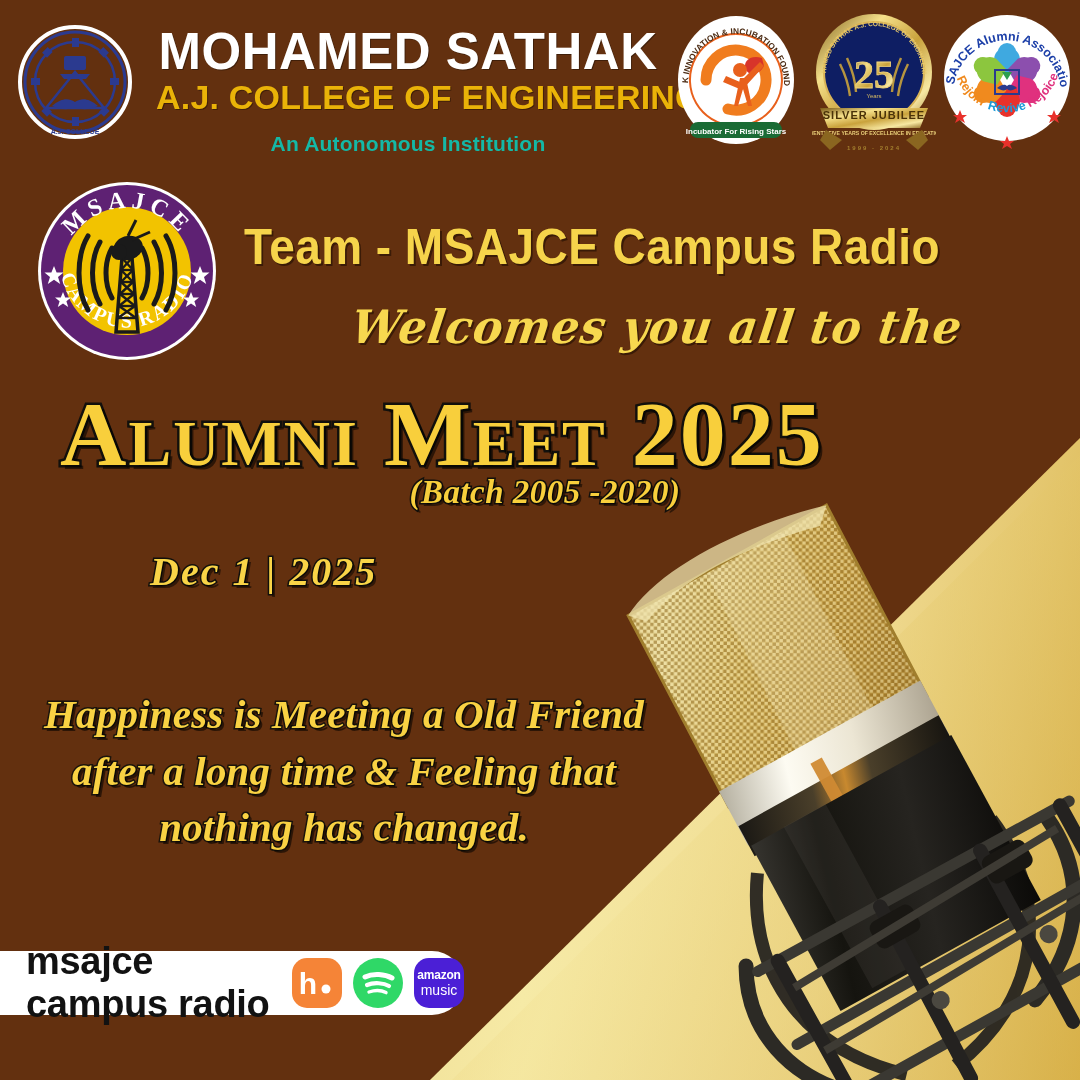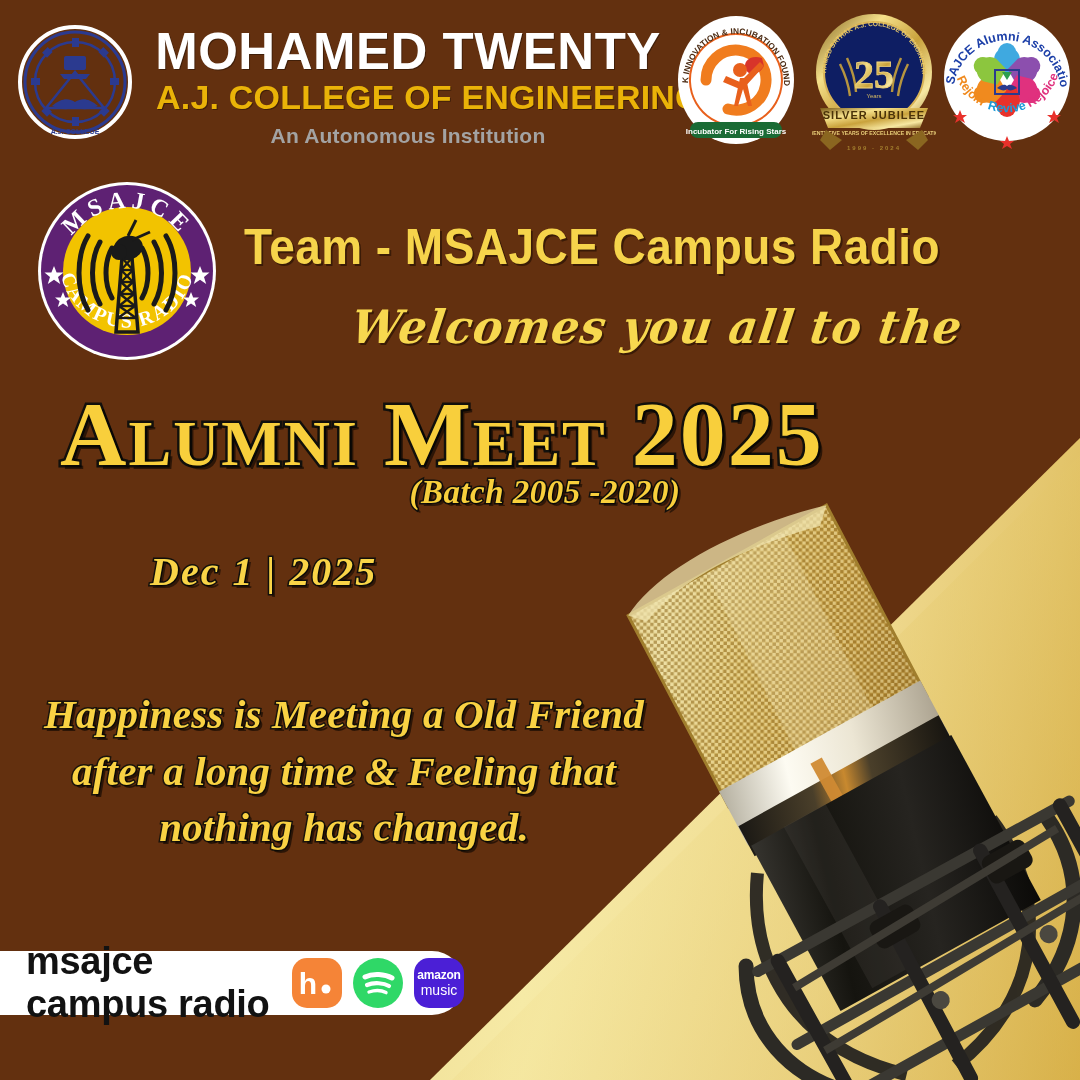--- a/index.html
+++ b/index.html
@@ -32,21 +32,21 @@
     font-size:51px;color:#fff;letter-spacing:.5px;line-height:1.02;
     white-space:nowrap;text-shadow:1px 1px 0 rgba(0,0,0,.35);
   }
   .college-title .l2{
     font-family:"Liberation Sans", sans-serif;font-weight:bold;
     font-size:34px;color:#eab308;letter-spacing:.2px;line-height:1.15;
     white-space:nowrap;text-shadow:1px 1px 0 rgba(0,0,0,.35);margin-left:18px;
   }
   .college-title .l3{
     font-family:"Liberation Sans", sans-serif;font-weight:bold;
-    font-size:21px;color:#a3a3a3;margin-top:7px;letter-spacing:.2px;
+    font-size:21px;color:#14b8a6;margin-top:15px;letter-spacing:.2px;
   }
   .hdr-logo{position:absolute;top:14px;}
   #siif-logo{left:676px;width:120px;height:138px;}
   #jubilee-logo{left:812px;top:12px;width:124px;height:142px;}
   #alumni-logo{left:942px;top:12px;width:130px;height:142px;}
 
   
   .radio-logo{position:absolute;left:36px;top:180px;width:182px;height:182px;z-index:6;}
 
   
@@ -254,21 +254,21 @@
           <path d="M30,86 L59,50 L88,86 Z" fill="none" stroke="#2B3A8F" stroke-width="2.5"></path>
           <path d="M36,84 C46,76 52,76 59,80 C66,76 72,76 82,84 C72,88 66,88 59,85 C52,88 46,88 36,84 Z"></path>
           <rect x="48" y="34" width="22" height="14" rx="2"></rect>
           <path d="M44,52 h30 l-4,5 h-22 Z"></path>
         </g>
         <text x="59" y="112" font-family="Liberation Sans, sans-serif" font-size="7" fill="#2B3A8F" text-anchor="middle" font-weight="bold">A.J. COLLEGE</text>
       </svg>
     </div>
 
     <div class="college-title">
-      <div class="l1">MOHAMED TWENTY</div>
+      <div class="l1">MOHAMED SATHAK</div>
       <div class="l2">A.J. COLLEGE OF ENGINEERING</div>
       <div class="l3">An Autonomous Institution</div>
     </div>
 
     <div class="hdr-logo" id="siif-logo">
       <svg viewBox="0 0 120 138" width="120" height="138">
         <ellipse cx="60" cy="66" rx="58" ry="64" fill="#fff"></ellipse>
         <path d="M60,20 A46,46 0 1 1 59.9,20" fill="none" stroke="#E8601C" stroke-width="2"></path>
         <text font-family="Liberation Sans, sans-serif" font-size="8.4" font-weight="bold" fill="#4a2a12">
           <textPath href="#siifpath" startOffset="50%" text-anchor="middle">SATHAK INNOVATION &amp; INCUBATION FOUNDATION</textPath>

